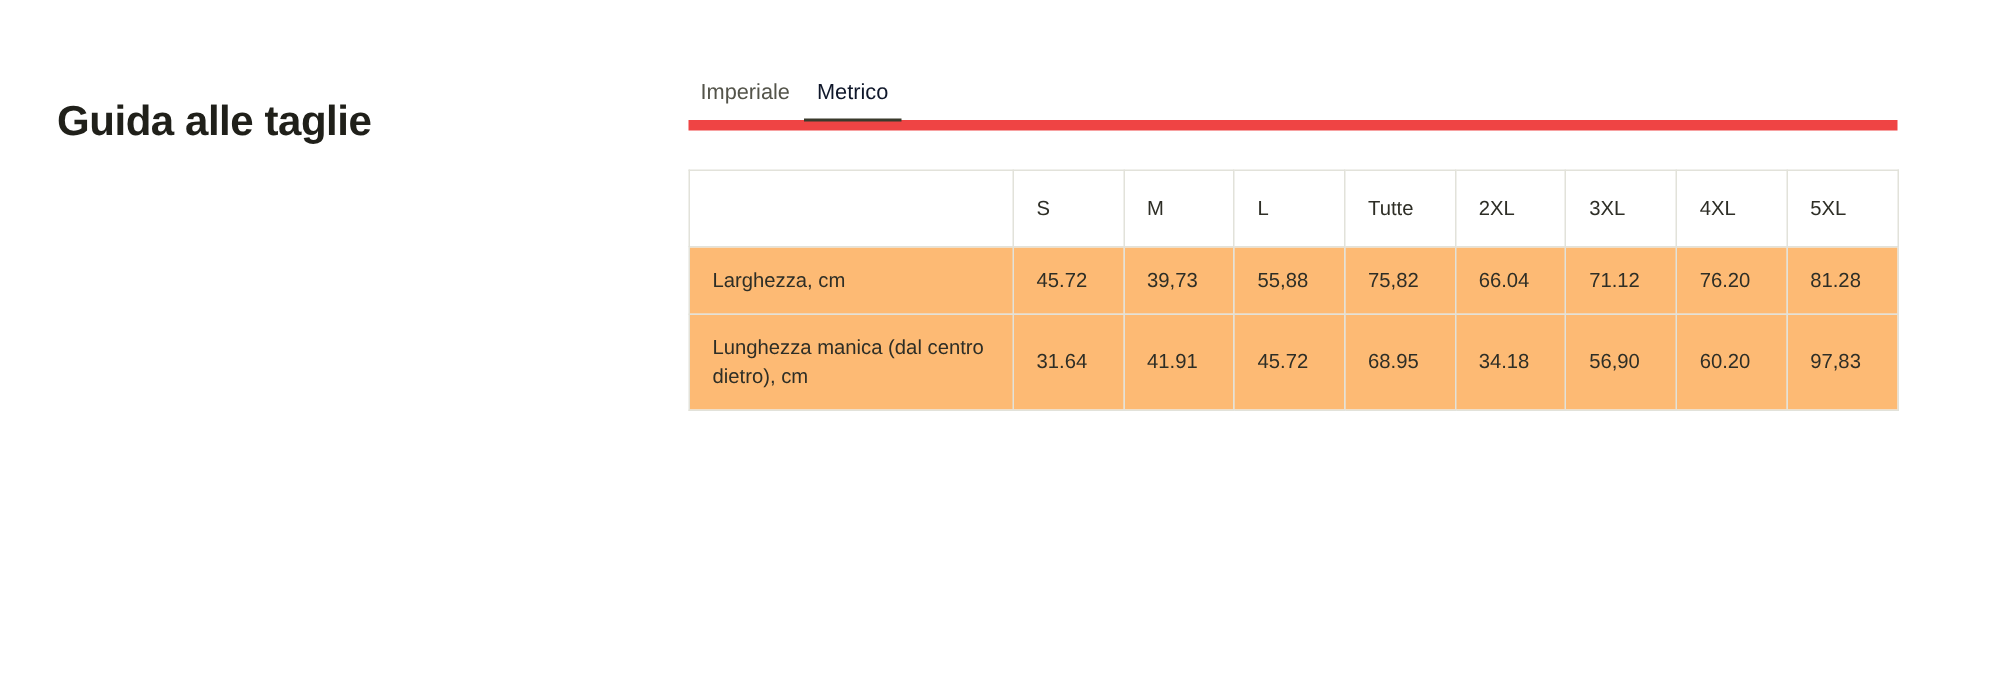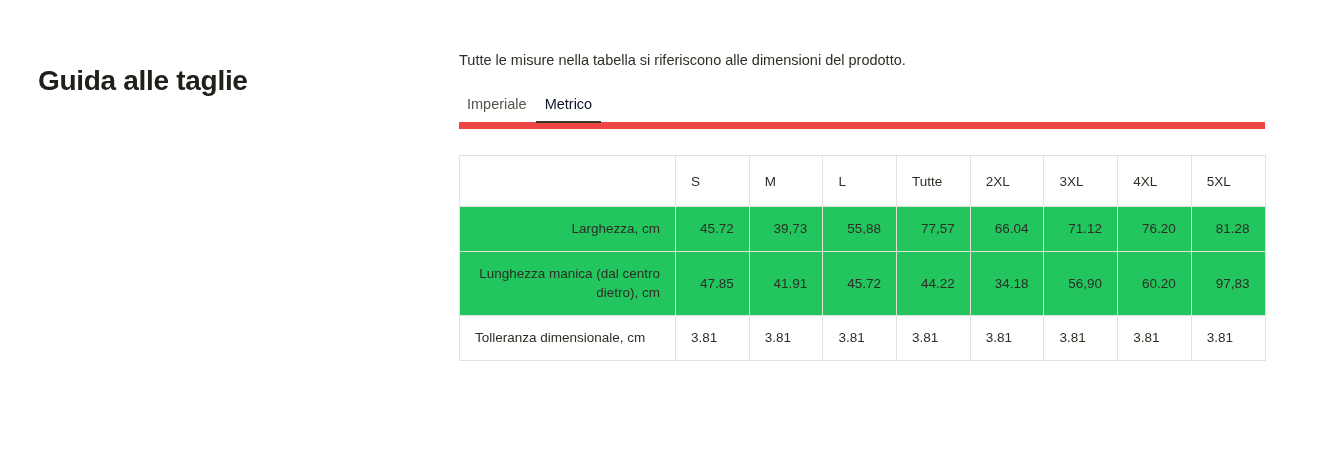--- a/index.html
+++ b/index.html
@@ -85,40 +85,38 @@
     height: 22px;
     padding-top: 14px;
     padding-bottom: 14px;
     color: #2e2e26;
     background: #ffffff;
   }
   table.size-table thead th.corner {
     background: #ffffff;
   }
   table.size-table tbody tr.shaded td {
-    background: #22c55e;
-    text-align: right;
+    background: #fdba74;
   }
   table.size-table tbody tr td:first-child {
     width: 216px;
   }
   table.size-table col.label-col { width: 216px; }
   table.size-table col.data-col { width: 73.7px; }
   .row-tall td { padding-top: 16px; padding-bottom: 16px; }
 </style>
 </head>
 <body>
 
 <div class="page">
 
   <h1 class="page-title">Guida alle taglie</h1>
 
   <div class="content">
 
-    <p class="intro">Tutte le misure nella tabella si riferiscono alle dimensioni del prodotto.</p>
 
     <div class="tabs">
       <button class="tab">Imperiale</button>
       <button class="tab active">Metrico</button>
     </div>
 
     <table class="size-table">
       <colgroup>
         <col class="label-col">
         <col class="data-col">
@@ -142,45 +140,34 @@
           <th>4XL</th>
           <th>5XL</th>
         </tr>
       </thead>
       <tbody>
         <tr class="shaded">
           <td>Larghezza, cm</td>
           <td>45.72</td>
           <td>39,73</td>
           <td>55,88</td>
-          <td>77,57</td>
+          <td>75,82</td>
           <td>66.04</td>
           <td>71.12</td>
           <td>76.20</td>
           <td>81.28</td>
         </tr>
         <tr class="shaded row-tall">
           <td>Lunghezza manica (dal centro dietro), cm</td>
-          <td>47.85</td>
+          <td>31.64</td>
           <td>41.91</td>
           <td>45.72</td>
-          <td>44.22</td>
+          <td>68.95</td>
           <td>34.18</td>
           <td>56,90</td>
           <td>60.20</td>
           <td>97,83</td>
-        </tr>
-        <tr>
-          <td>Tolleranza dimensionale, cm</td>
-          <td>3.81</td>
-          <td>3.81</td>
-          <td>3.81</td>
-          <td>3.81</td>
-          <td>3.81</td>
-          <td>3.81</td>
-          <td>3.81</td>
-          <td>3.81</td>
         </tr>
       </tbody>
     </table>
 
   </div>
 </div>
 
 </body></html>

